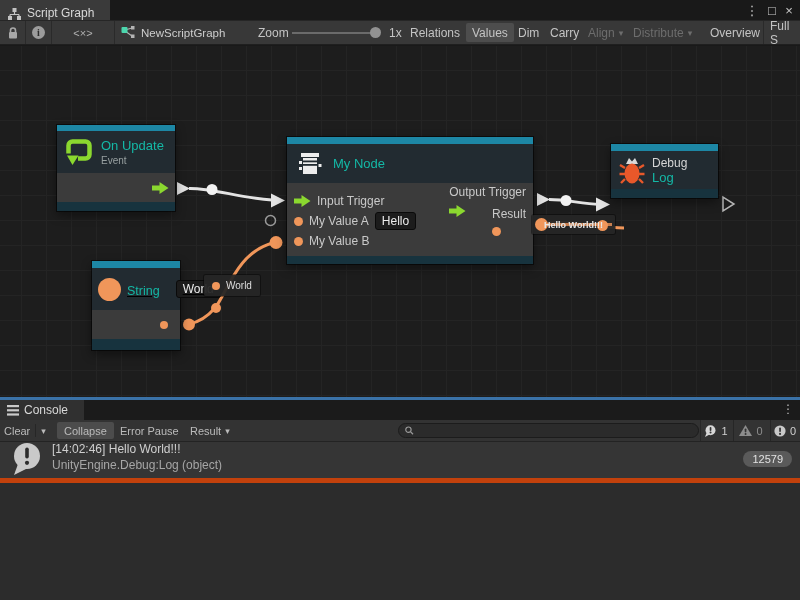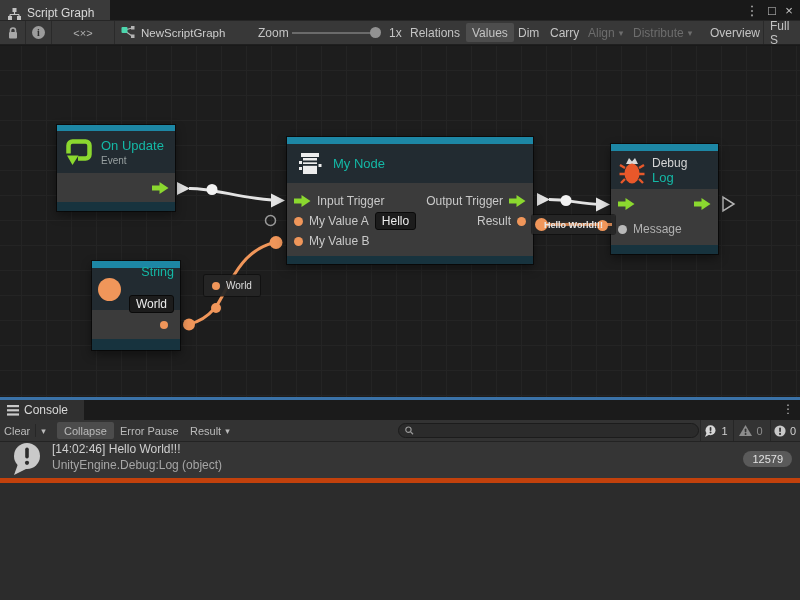--- a/index.html
+++ b/index.html
@@ -34,21 +34,21 @@
   #wires { position:absolute; left:0; top:0; width:800px; height:351px; pointer-events:none; }
 
   .vnode { position:absolute; box-shadow:0 0 0 1px rgba(0,0,0,.55), 0 4px 10px rgba(0,0,0,.45); font-size:12px; }
   .nstrip { height:7px; background:#1d87a5; }
   .nhead  { background:#222b31; display:flex; align-items:center; gap:8px; padding:0 8px; }
   .nbody  { background:#3b3b3b; }
   .nfoot  { height:9px; background:#17333e; }
   .ntitle { color:#14b8a6; font-size:13px; }
   .nsub   { color:#98a0a0; font-size:10px; margin-top:2px; }
   .prow   { display:flex; align-items:center; gap:6px; padding:0 7px; height:20px; color:#c9c9c9; }
-  .pright { margin-left:auto; display:flex; align-items:center; gap:6px; }
+  .pright { margin-left:auto; display:flex; align-items:flex-start; gap:6px;flex-direction:column; }
   .pdot   { width:9px; height:9px; border-radius:50%; background:#f0965a; flex:0 0 auto; }
   .pdot.gray { background:#b9b9b9; }
   .parrow { width:17px; height:12px; flex:0 0 auto; }
   .nfield { background:#1c1c1c; border:1px solid #0a0a0a; border-radius:3px; padding:0 6px;
     color:#ececec; font-size:12px; line-height:16px; }
 
   .wlabel { position:absolute; background:rgba(38,38,38,.95); border-radius:2px; color:#dddddd;
     display:flex; align-items:center; box-shadow:0 0 0 1px rgba(0,0,0,.4); }
   #world-label { left:204px; top:229px; height:21px; padding:0 8px; gap:6px; font-size:10px; }
   #world-label .pdot { width:8px; height:8px; }
@@ -236,21 +236,21 @@
         <span>My Value B</span>
       </div>
     </div>
     <div class="nfoot" style="height:8px;"></div>
   </div>
 
   <div class="vnode" style="left:92px;top:215px;width:88px;">
     <div class="nstrip"></div>
     <div class="nhead" style="height:42px;align-items:center;gap:6px;padding:0 6px;">
       <span style="width:23px;height:23px;border-radius:50%;background:#f0965a;flex:0 0 auto;"></span>
-      <div style="margin-left:auto;display:flex;flex-direction:column;align-items:flex-end;gap:16px;">
+      <div style="margin-left:auto;display:flex;flex-direction:row;align-items:flex-end;gap:16px;text-decoration:underline;">
         <div class="ntitle" style="font-size:12.5px;">String</div>
         <span class="nfield" style="min-width:38px;text-align:center;">World</span>
       </div>
     </div>
     <div class="nbody" style="height:29px;display:flex;align-items:center;justify-content:flex-end;padding-right:12px;">
       <span class="pdot" style="width:8px;height:8px;"></span>
     </div>
     <div class="nfoot" style="height:11px;"></div>
   </div>
 
@@ -263,34 +263,20 @@
           <path d="M6,13 L1,10 M6,19 L0.5,19 M6,24 L2,28"></path>
           <path d="M20,13 L25,10 M20,19 L25.5,19 M20,24 L24,28"></path>
         </g>
         <ellipse cx="13" cy="18.5" rx="7.5" ry="10" fill="#e8582a"></ellipse>
       </svg>
       <div>
         <div style="color:#d5d5d5;font-size:12px;">Debug</div>
         <div class="ntitle">Log</div>
       </div>
     </div>
-    <div class="nbody" style="padding:5px 0 6px 0;">
-      <div class="prow" style="justify-content:space-between;">
-        <svg class="parrow" viewBox="0 0 17 12">
-          <path d="M0,3.5 H7.5 V0 L16.5,6 L7.5,12 V8.5 H0 Z" fill="#8bd82f"></path>
-        </svg>
-        <svg class="parrow" viewBox="0 0 17 12">
-          <path d="M0,3.5 H7.5 V0 L16.5,6 L7.5,12 V8.5 H0 Z" fill="#8bd82f"></path>
-        </svg>
-      </div>
-      <div class="prow" style="margin-top:5px;color:#b2b2b2;">
-        <span class="pdot gray"></span>
-        <span>Message</span>
-      </div>
-    </div>
     <div class="nfoot"></div>
   </div>
 
   <div class="wlabel" id="world-label">
     <span class="pdot"></span>
     <span>World</span>
   </div>
   <div class="wlabel" id="hello-label">
     <span class="wline"></span>
     <span class="dotL"></span>

